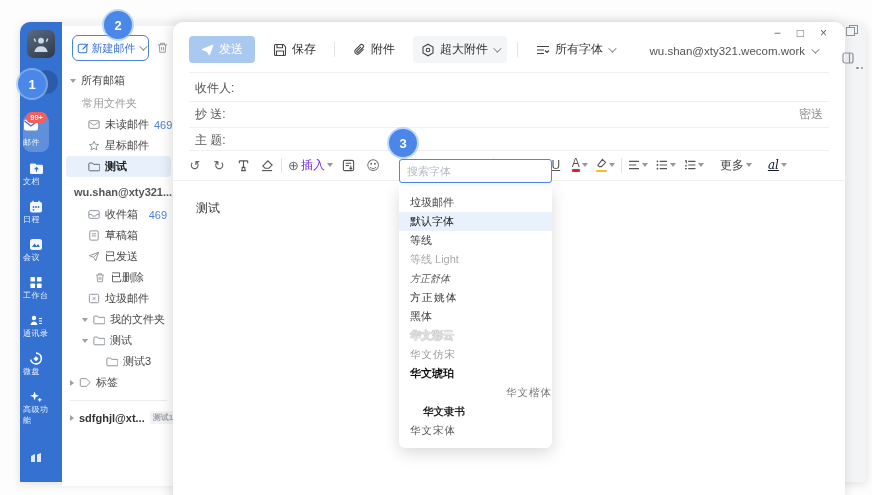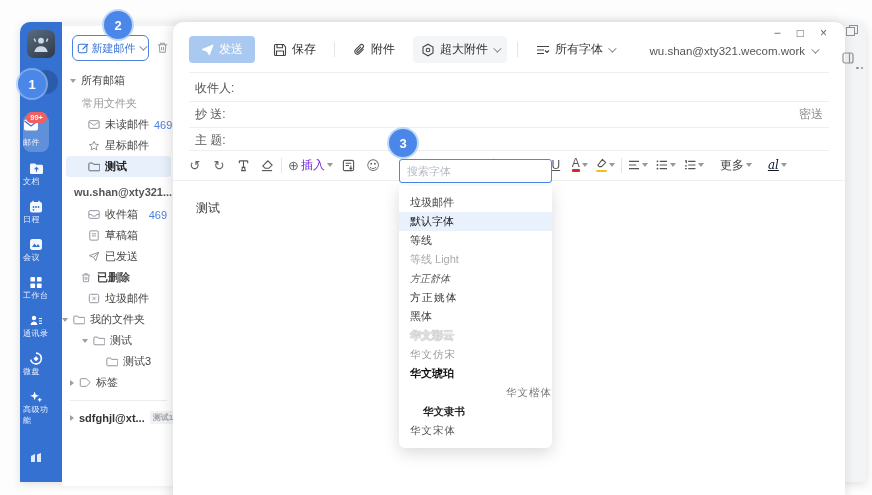--- a/index.html
+++ b/index.html
@@ -286,38 +286,38 @@
           <span>草稿箱</span>
         </div>
         <div class="prow" style="padding-left:26px;">
           <span class="picon">
             <svg width="12" height="11" viewBox="0 0 14 13">
                 <path d="M1.5 5.5 12.5 1.5 9 11.5 6.5 7.5zM6.5 7.5l6-6" fill="none" stroke="#8a8f99" stroke-width="1.1"></path>
               </svg>
           </span>
           <span>已发送</span>
         </div>
-        <div class="prow" style="padding-left:18px;font-weight:bold;">
+        <div class="prow" style="padding-left:32px;">
           <span class="picon">
             <svg width="12" height="11" viewBox="0 0 14 13">
                 <path d="M2.5 3.5h9M5.5 3.5V2h3v1.5M3.5 3.5l.6 8h5.8l.6-8M6 5.8v3.5M8 5.8v3.5" stroke="#8a8f99" stroke-width="1" fill="none"></path>
               </svg>
           </span>
           <span>已删除</span>
         </div>
         <div class="prow" style="padding-left:26px;">
           <span class="picon">
             <svg width="12" height="11" viewBox="0 0 14 13">
                 <rect x="1.5" y="1.5" width="11" height="10" rx="1.5" fill="none" stroke="#8a8f99" stroke-width="1.1"></rect>
                 <path d="M5 4.5l4 4M9 4.5l-4 4" stroke="#8a8f99" stroke-width="1"></path>
               </svg>
           </span>
           <span>垃圾邮件</span>
         </div>
-        <div class="prow" style="padding-left:0;">
+        <div class="prow" style="padding-left:20px;">
           <span class="caret"></span>
           <span class="picon">
             <svg width="12" height="11" viewBox="0 0 14 12">
                 <path d="M1 3a1 1 0 0 1 1-1h3.5l1 1.5H13a.8.8 0 0 1 .8.8V10a1 1 0 0 1-1 1H2a1 1 0 0 1-1-1z" fill="none" stroke="#8a8f99" stroke-width="1.1"></path>
               </svg>
           </span>
           <span>我的文件夹</span>
         </div>
         <div class="prow" style="padding-left:20px;">
           <span class="caret"></span>

